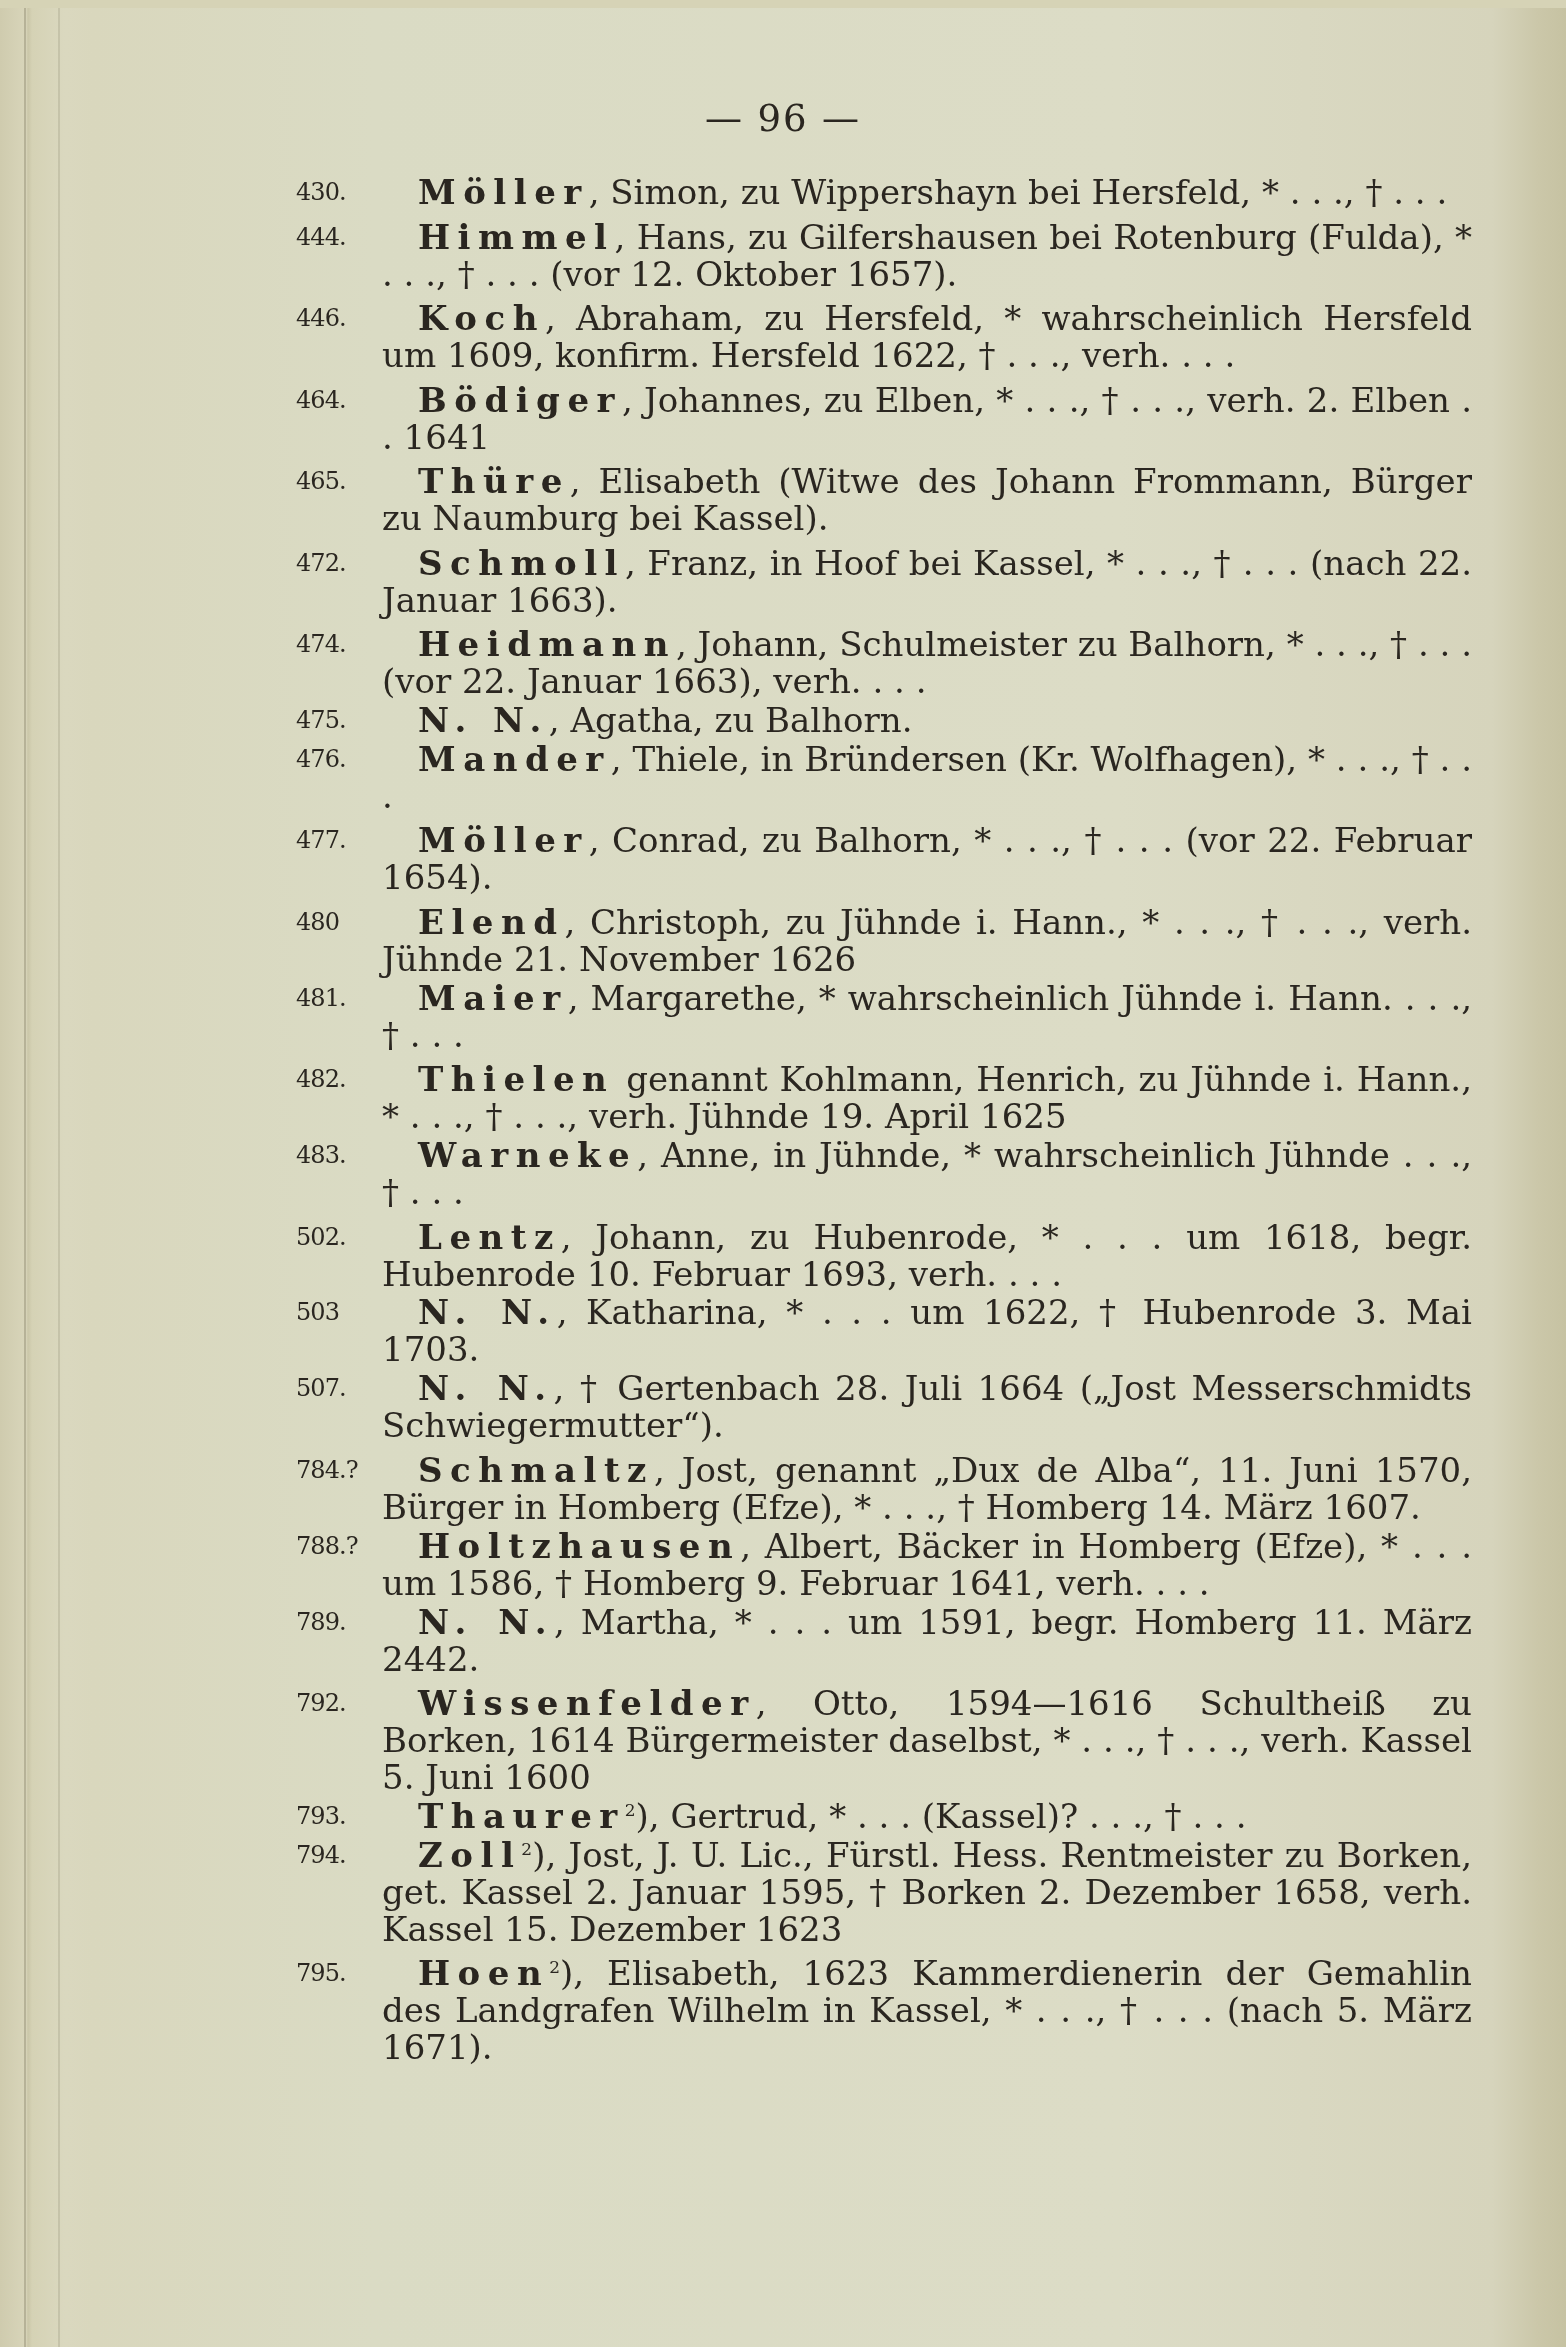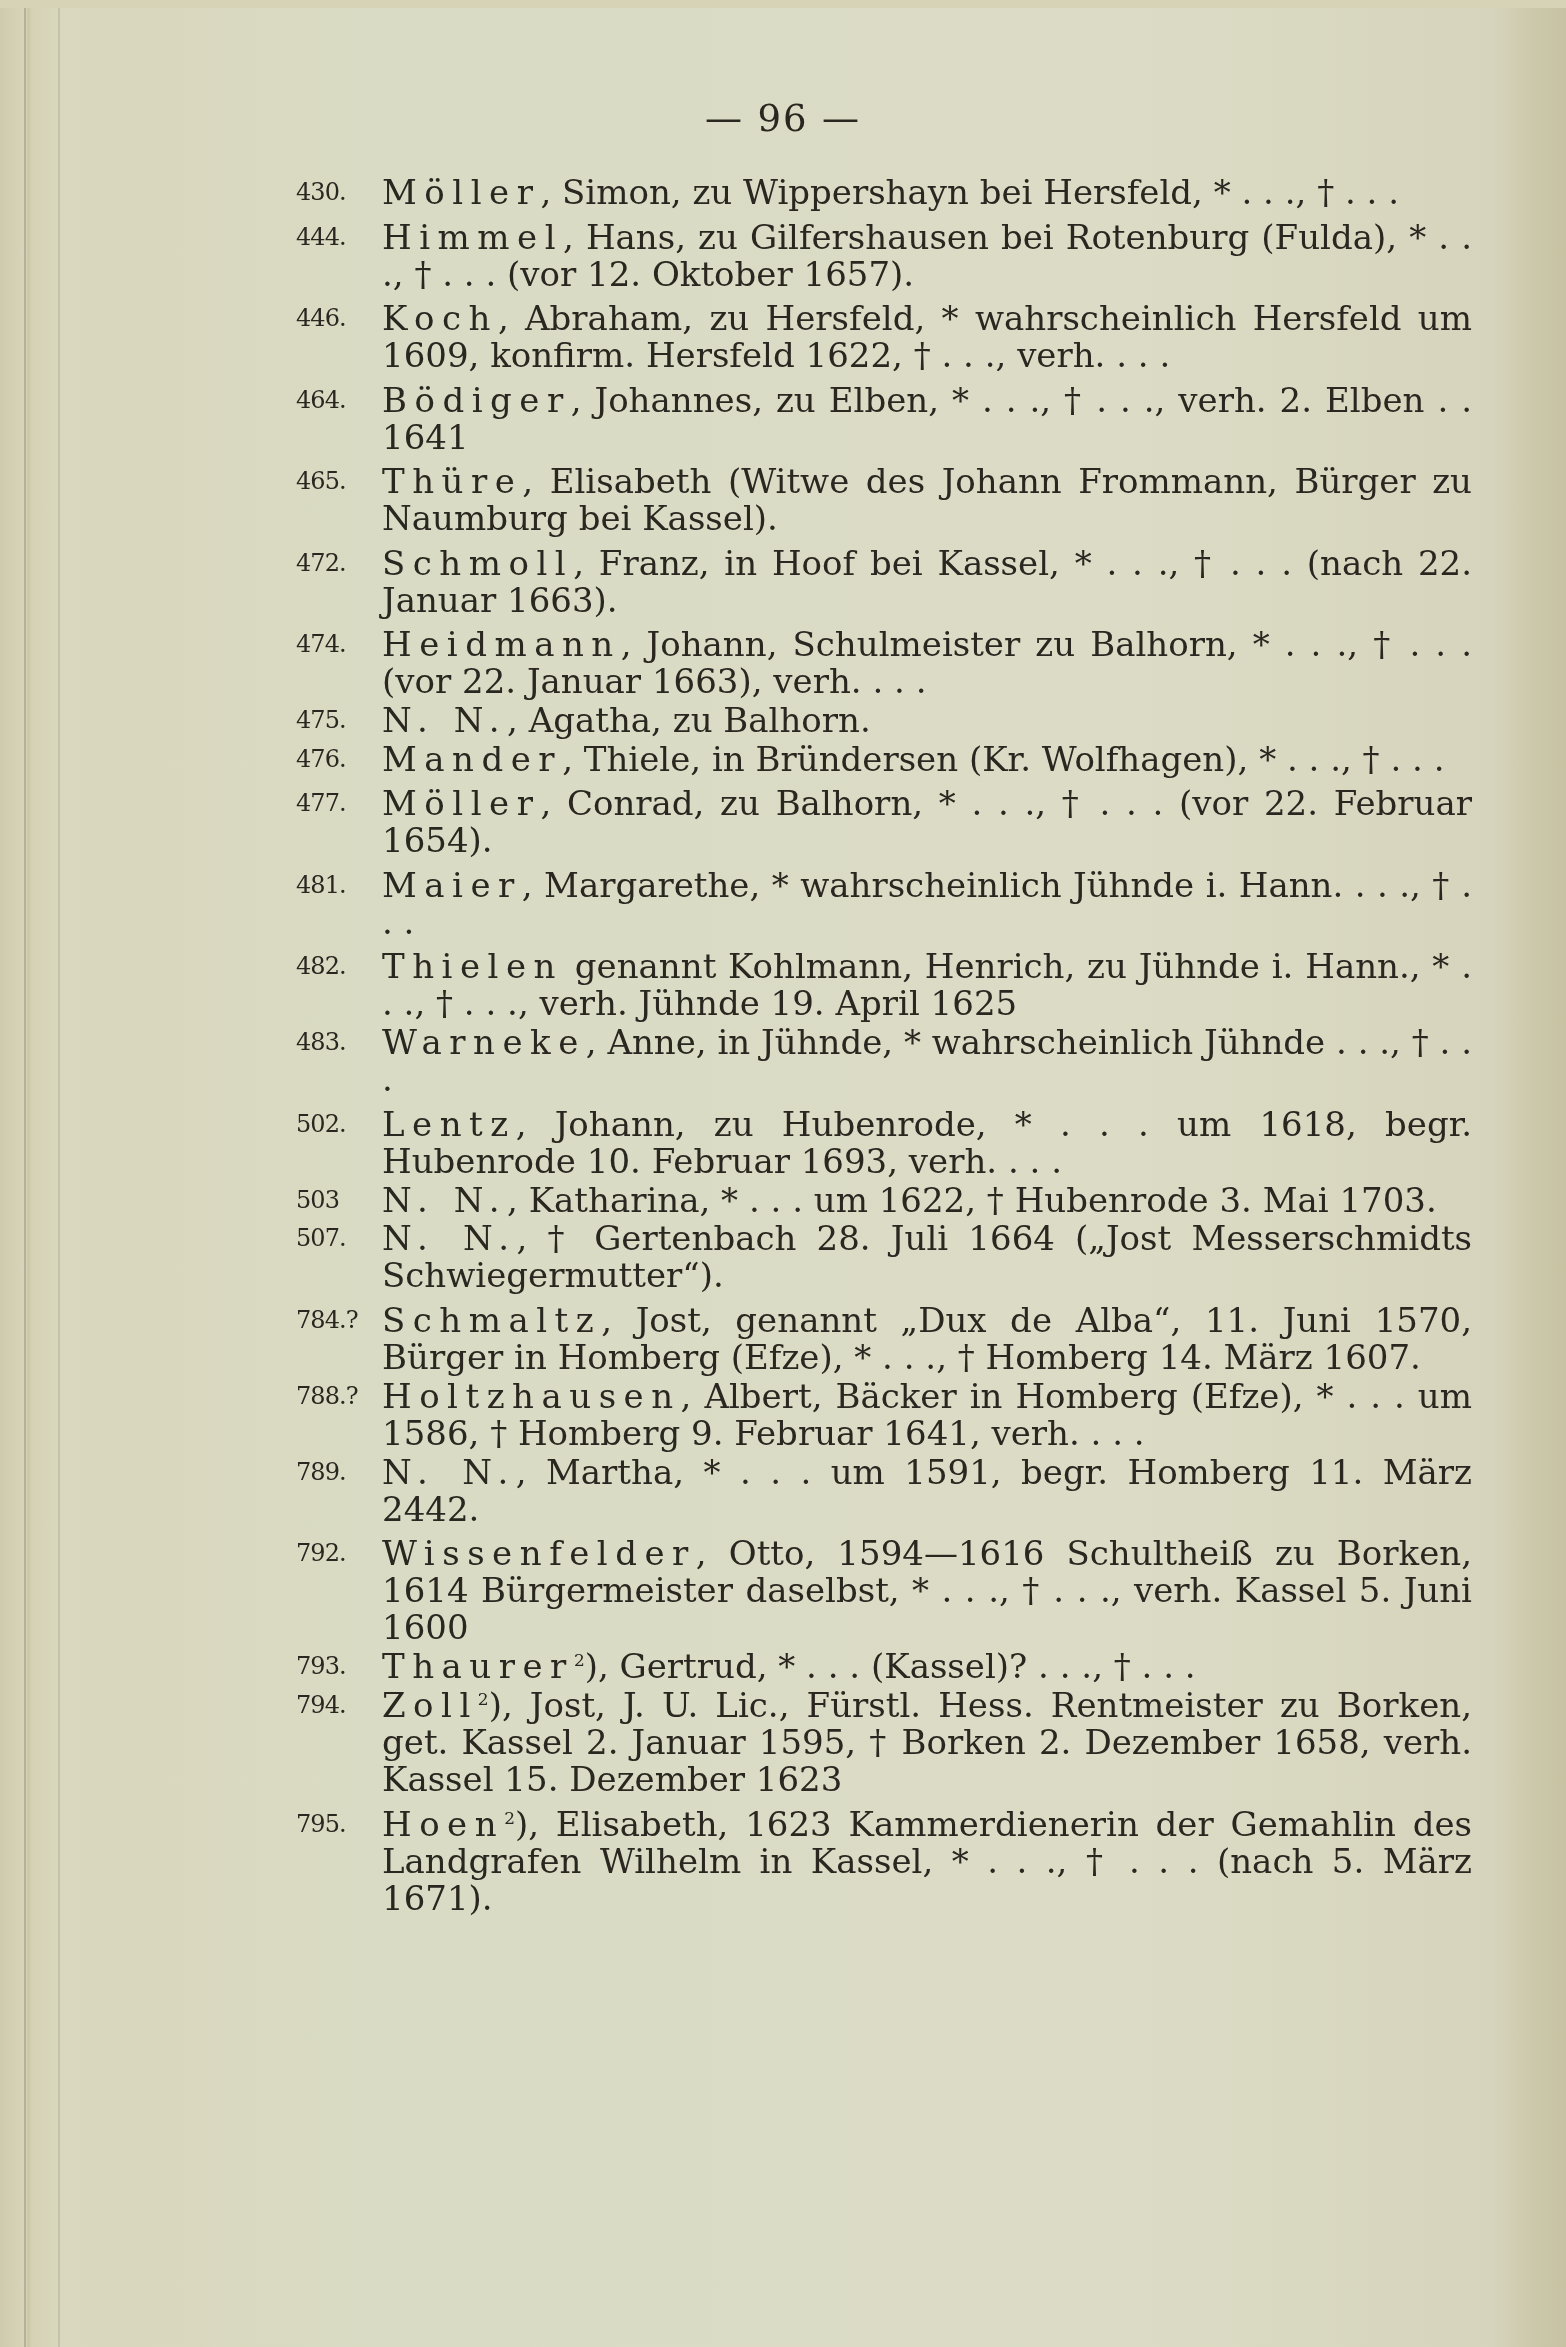--- a/index.html
+++ b/index.html
@@ -60,21 +60,22 @@
     .entry.tight { margin-bottom: 1.9px; }
     .entry-num {
       position: absolute;
       left: 0;
       top: 0;
       font-size: 24px;
       letter-spacing: -0.9px;
     }
     .surname {
       letter-spacing: 7.5px;
-      font-weight: normal;
+      font-weight: bold;
+      margin-left: 36px;
     }
     .rest { }
     sup { font-size: 17px; line-height: 0; }
   </style>
 </head>
 <body>
 
 <div class="page">
   <div class="spine-line l1"></div>
   <div class="spine-line l2"></div>
@@ -114,20 +115,24 @@
       <span class="entry-num">475.</span>
       <span class="surname">N. N.</span><span class="rest">, Agatha, zu Balhorn.</span>
     </div>
     <div class="entry">
       <span class="entry-num">476.</span>
       <span class="surname">Mander</span><span class="rest">, Thiele, in Bründersen (Kr. Wolfhagen), * . . ., † . . .</span>
     </div>
     <div class="entry">
       <span class="entry-num">477.</span>
       <span class="surname">Möller</span><span class="rest">, Conrad, zu Balhorn, * . . ., † . . . (vor 22. Februar 1654).</span>
+    </div>
+    <div class="entry tight">
+      <span class="entry-num">480</span>
+      <span class="surname">Elend</span><span class="rest">, Christoph, zu Jühnde i. Hann., * . . ., † . . ., verh. Jühnde 21. November 1626</span>
     </div>
     <div class="entry">
       <span class="entry-num">481.</span>
       <span class="surname">Maier</span><span class="rest">, Margarethe, * wahrscheinlich Jühnde i. Hann. . . ., † . . .</span>
     </div>
     <div class="entry tight">
       <span class="entry-num">482.</span>
       <span class="surname">Thielen</span><span class="rest"> genannt Kohlmann, Henrich, zu Jühnde i. Hann., * . . ., † . . ., verh. Jühnde 19. April 1625</span>
     </div>
     <div class="entry">

